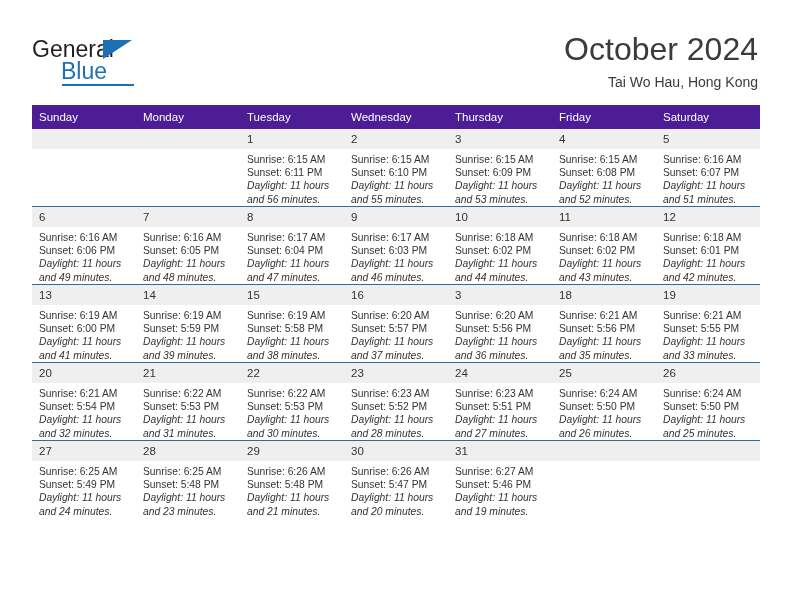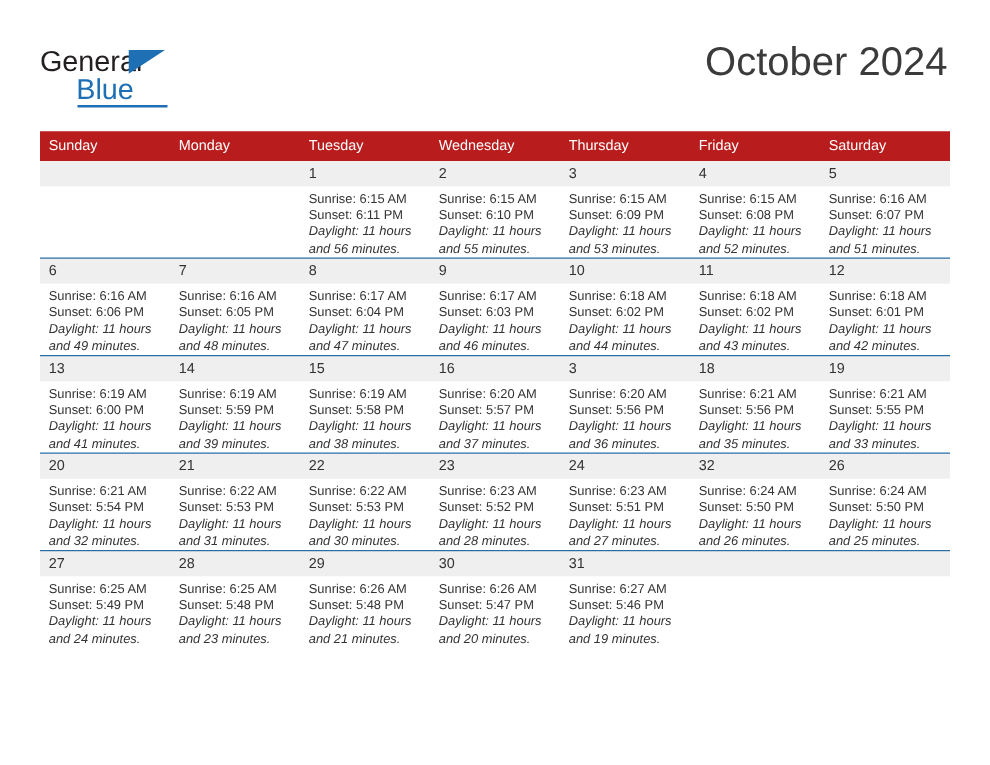--- a/index.html
+++ b/index.html
@@ -95,21 +95,21 @@
   
   .calendar {
     position: absolute;
     left: 32px;
     top: 105px;
     width: 728px;
     border-collapse: collapse;
     table-layout: fixed;
   }
   .calendar th {
-    background: #b91c1c;
+    background: #4c1d95;
     color: #ffffff;
     font-size: 11.5px;
     font-weight: normal;
     text-align: left;
     padding: 6px 0 6px 7px;
     height: 10px;
     border: none;
   }
   .calendar td {
     vertical-align: top;
@@ -160,20 +160,21 @@
 
     <div class="logo">
       <span class="logo-general">General</span>
       <span class="logo-triangle"></span>
       <span class="logo-blue">Blue</span>
       <span class="logo-underline"></span>
     </div>
 
     <div class="title-block">
       <div class="title">October 2024</div>
+      <div class="subtitle">Tai Wo Hau, Hong Kong</div>
     </div>
 
   </div>
 
   <table class="calendar">
     <thead>
       <tr>
         <th>Sunday</th>
         <th>Monday</th>
         <th>Tuesday</th>
@@ -393,21 +394,21 @@
           </td>
           <td>
             <div class="daynum">24</div>
             <div class="details">
               <div>Sunrise: 6:23 AM</div>
               <div>Sunset: 5:51 PM</div>
               <div class="daylight">Daylight: 11 hours and 27 minutes.</div>
             </div>
           </td>
           <td>
-            <div class="daynum">32</div>
+            <div class="daynum">25</div>
             <div class="details">
               <div>Sunrise: 6:24 AM</div>
               <div>Sunset: 5:50 PM</div>
               <div class="daylight">Daylight: 11 hours and 26 minutes.</div>
             </div>
           </td>
           <td>
             <div class="daynum">26</div>
             <div class="details">
               <div>Sunrise: 6:24 AM</div>

